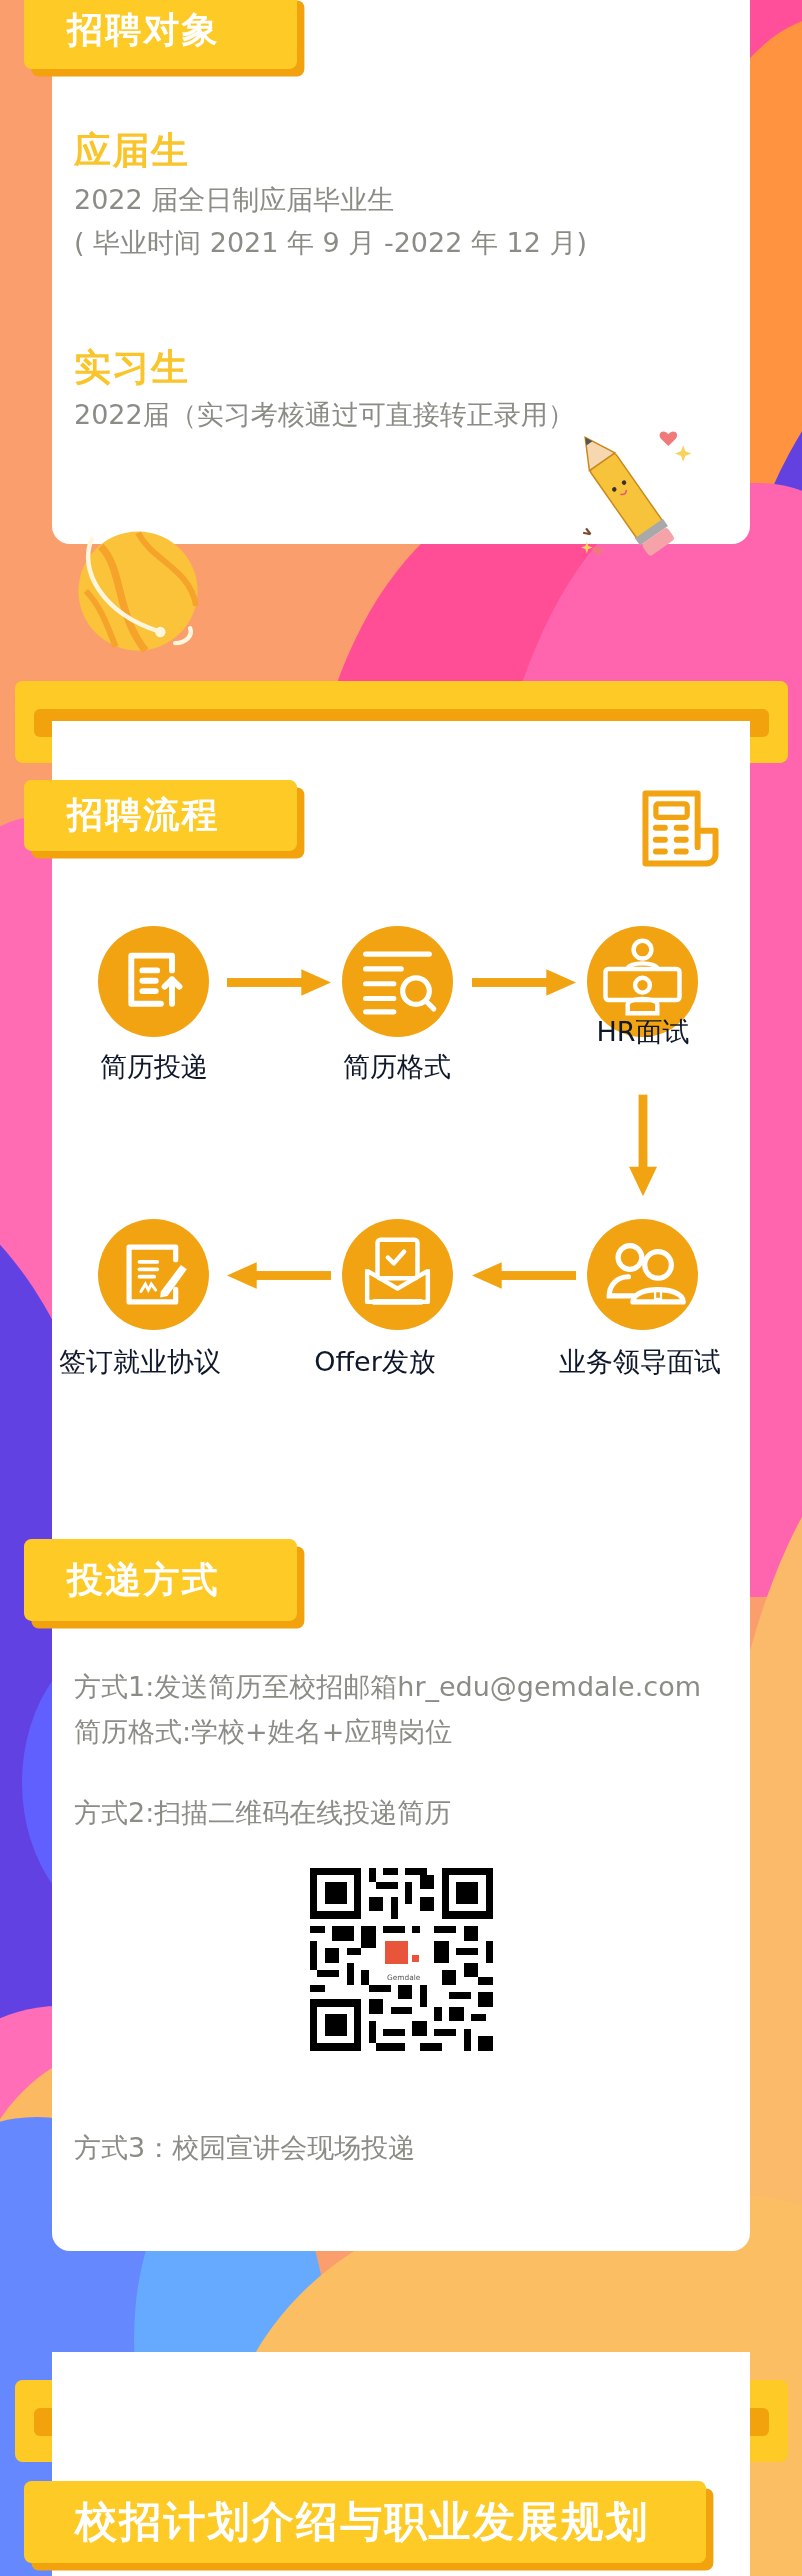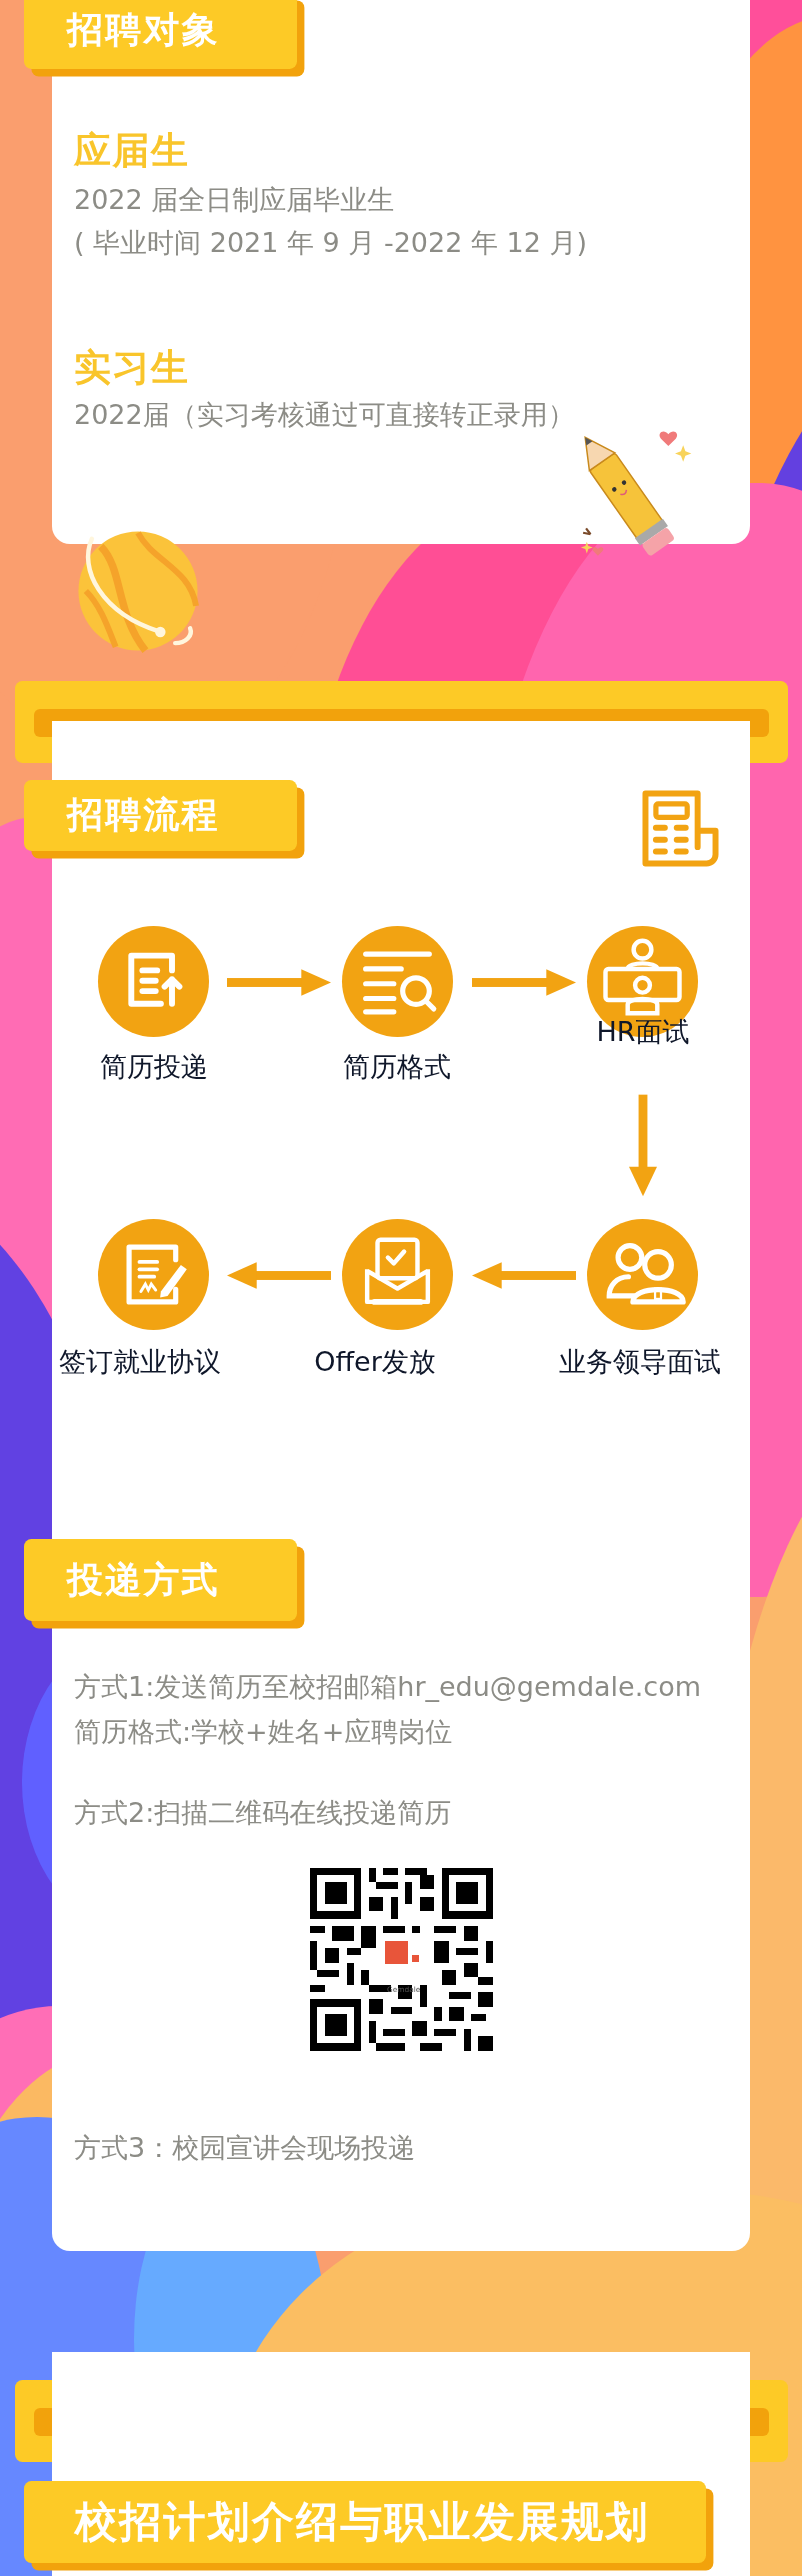--- a/index.html
+++ b/index.html
@@ -266,21 +266,21 @@
         <rect x="17" y="22" width="3" height="1"></rect>
         <rect x="21" y="22" width="1" height="3"></rect>
         <rect x="23" y="23" width="2" height="2"></rect>
       <rect x="9" y="24" width="4" height="1"></rect>
         <rect x="15" y="24" width="3" height="1"></rect>
     </g>
     <rect x="9" y="9" width="7" height="7" rx="0.8" fill="#fff"></rect>
     <rect x="10.2" y="10" width="3.2" height="3.2" fill="#E8553A"></rect>
     <rect x="14" y="12" width="0.9" height="0.9" fill="#E8553A"></rect>
   </svg>
-  <div style="position:absolute;left:77px;top:119px;font-size:7.4px;color:#555;">Gemdale</div>
+  <div style="position:absolute;left:77px;top:107px;font-size:7.4px;color:#555;">Gemdale</div>
 </div>
 
 <div class="gray" style="top:2130px;">方式3：校园宣讲会现场投递</div>
 
 <div class="bar" style="top:2380px;">
     <div class="inner"></div>
   </div>
 <div class="card" style="top:2352px;height:238px;"></div>
 <div class="badge" style="left:24px;top:2481px;width:682px;height:82px;font-size:42px;padding-left:51px;">
   <span>校招计划介绍与职业发展规划</span>

